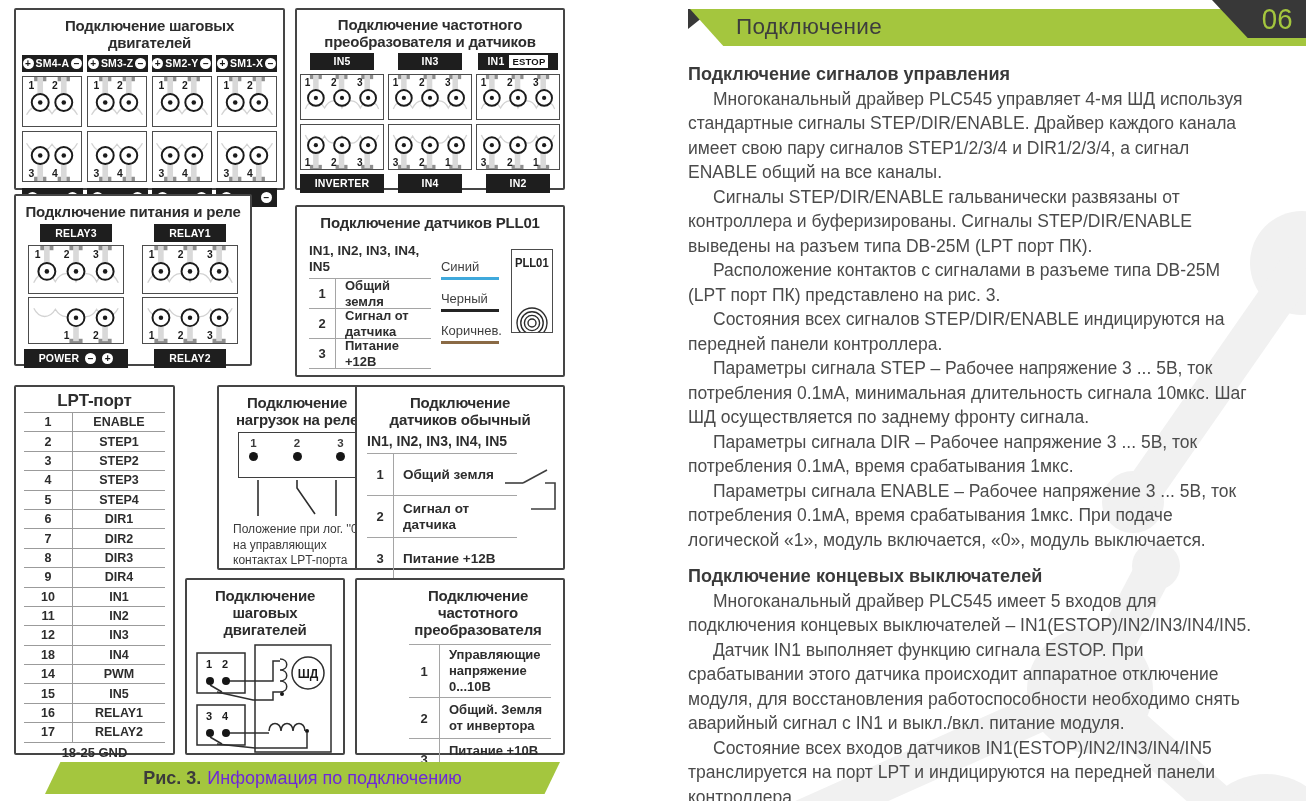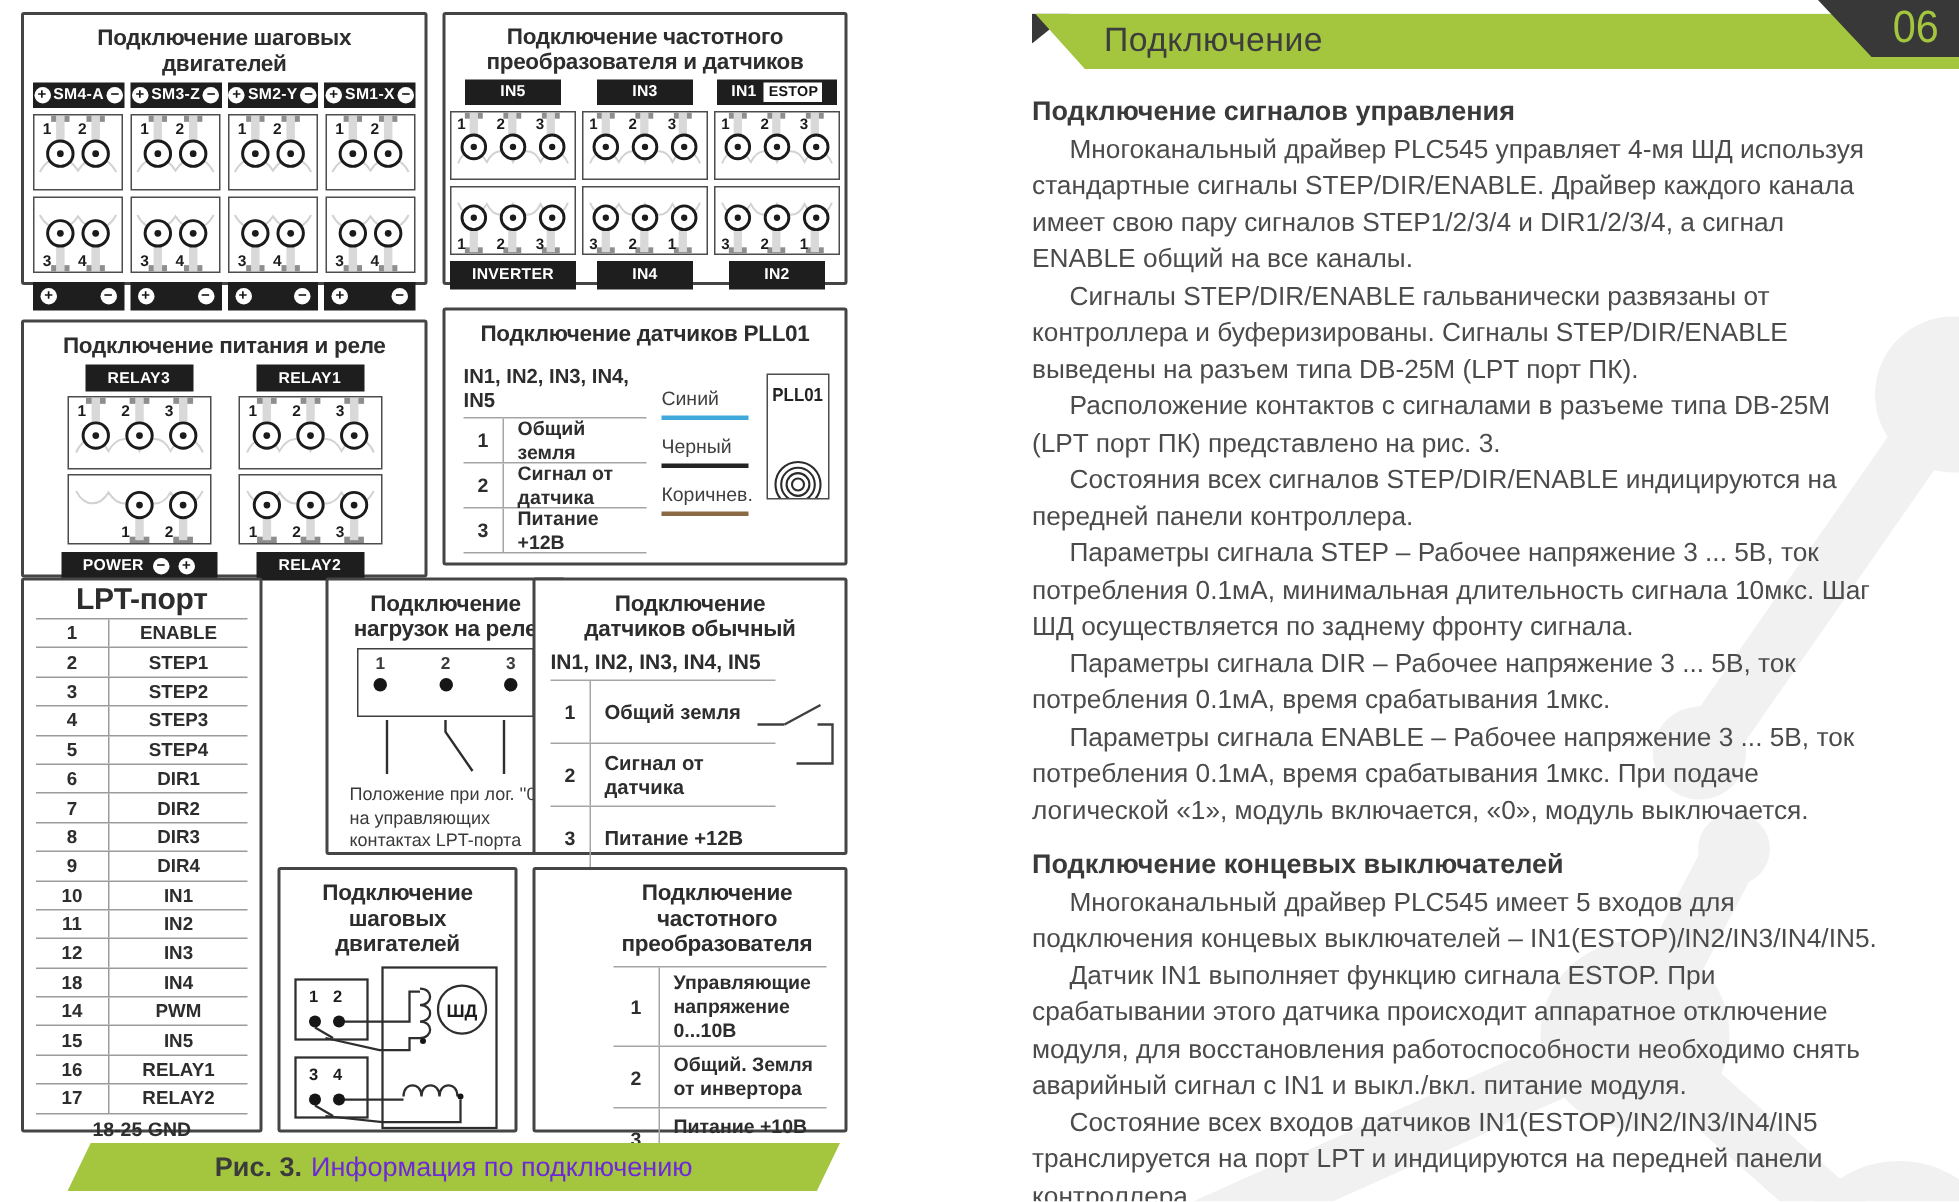--- a/index.html
+++ b/index.html
@@ -383,21 +383,21 @@
           <text x="31" y="45">2</text>
           <text x="59.5" y="45">1</text>
         </svg>
         <div class="blackbar" style="width:64px;height:19px;">
             <span>IN2</span>
           </div>
       </div>
     </div>
   </div>
 
-  <div class="panel" style="left:14px;top:213px;width:271px;height:172px;">
+  <div class="panel" style="left:14px;top:194px;width:238px;height:172px;">
     <div class="ptitle">Подключение питания и реле</div>
     <div style="display:flex;justify-content:center;gap:16px;">
       <div class="col" style="width:98px;gap:3px;">
         <div class="blackbar" style="width:72px;height:18px;">
             <span>RELAY3</span>
           </div>
         <svg class="blk" viewBox="0 0 96 50" style="width:96px;height:49px;">
           <rect class="tab" x="10" y="0" width="14" height="4.5"></rect>
             <rect class="tab" x="41" y="0" width="14" height="4.5"></rect>
             <rect class="tab" x="72" y="0" width="14" height="4.5"></rect>
@@ -529,21 +529,21 @@
               <circle cx="20" cy="21" r="11.2"></circle>
               <circle cx="20" cy="21" r="7.6"></circle>
               <circle cx="20" cy="21" r="4"></circle>
           </g>
         </svg>
       </div>
     </div>
   </div>
 
   <div class="panel" style="left:14px;top:385px;width:161px;height:370px;">
-    <div class="ptitle" style="font-size:20px;margin:5px 0 3px;">LPT-порт</div>
+    <div class="ptitle" style="font-size:17px;margin:5px 0 3px;">LPT-порт</div>
     <div class="lpt-rows">
 
         <div class="lpt-row">
           <div class="lpt-pin">1</div>
           <div class="lpt-sig">ENABLE</div>
         </div>
 
         <div class="lpt-row">
           <div class="lpt-pin">2</div>
           <div class="lpt-sig">STEP1</div>

